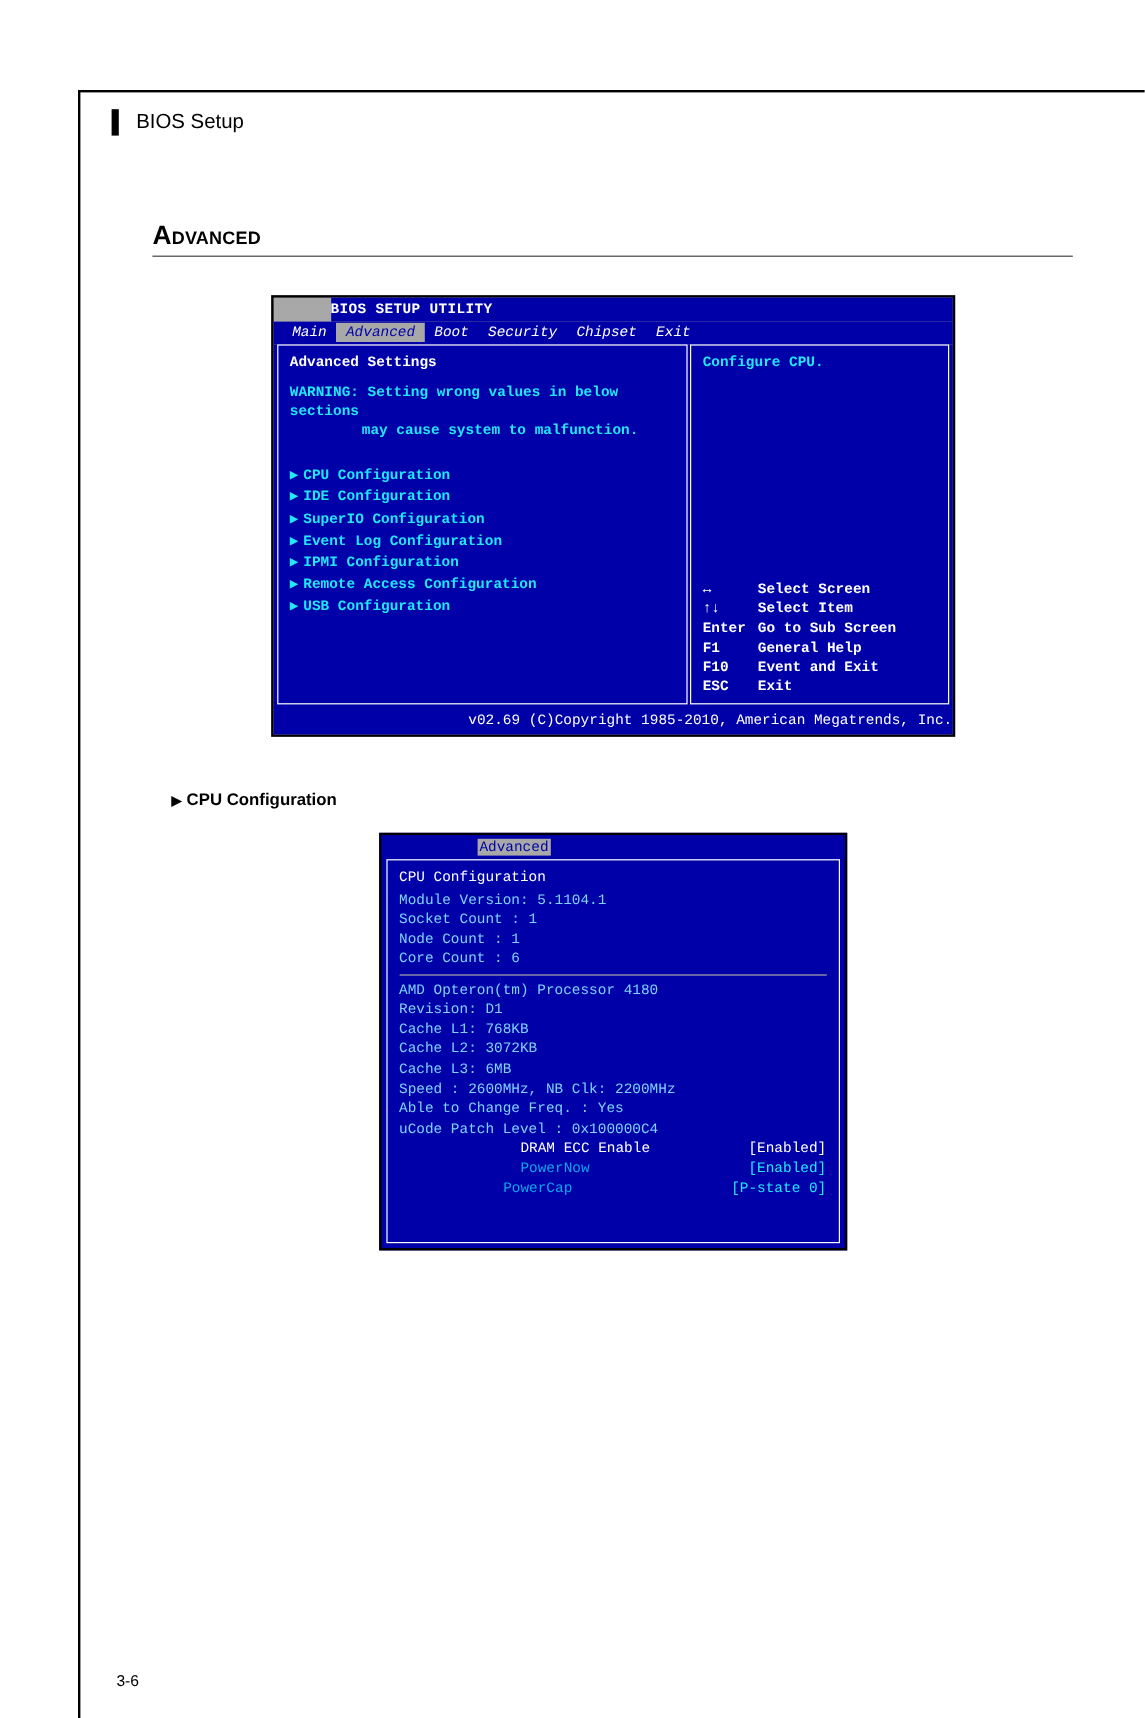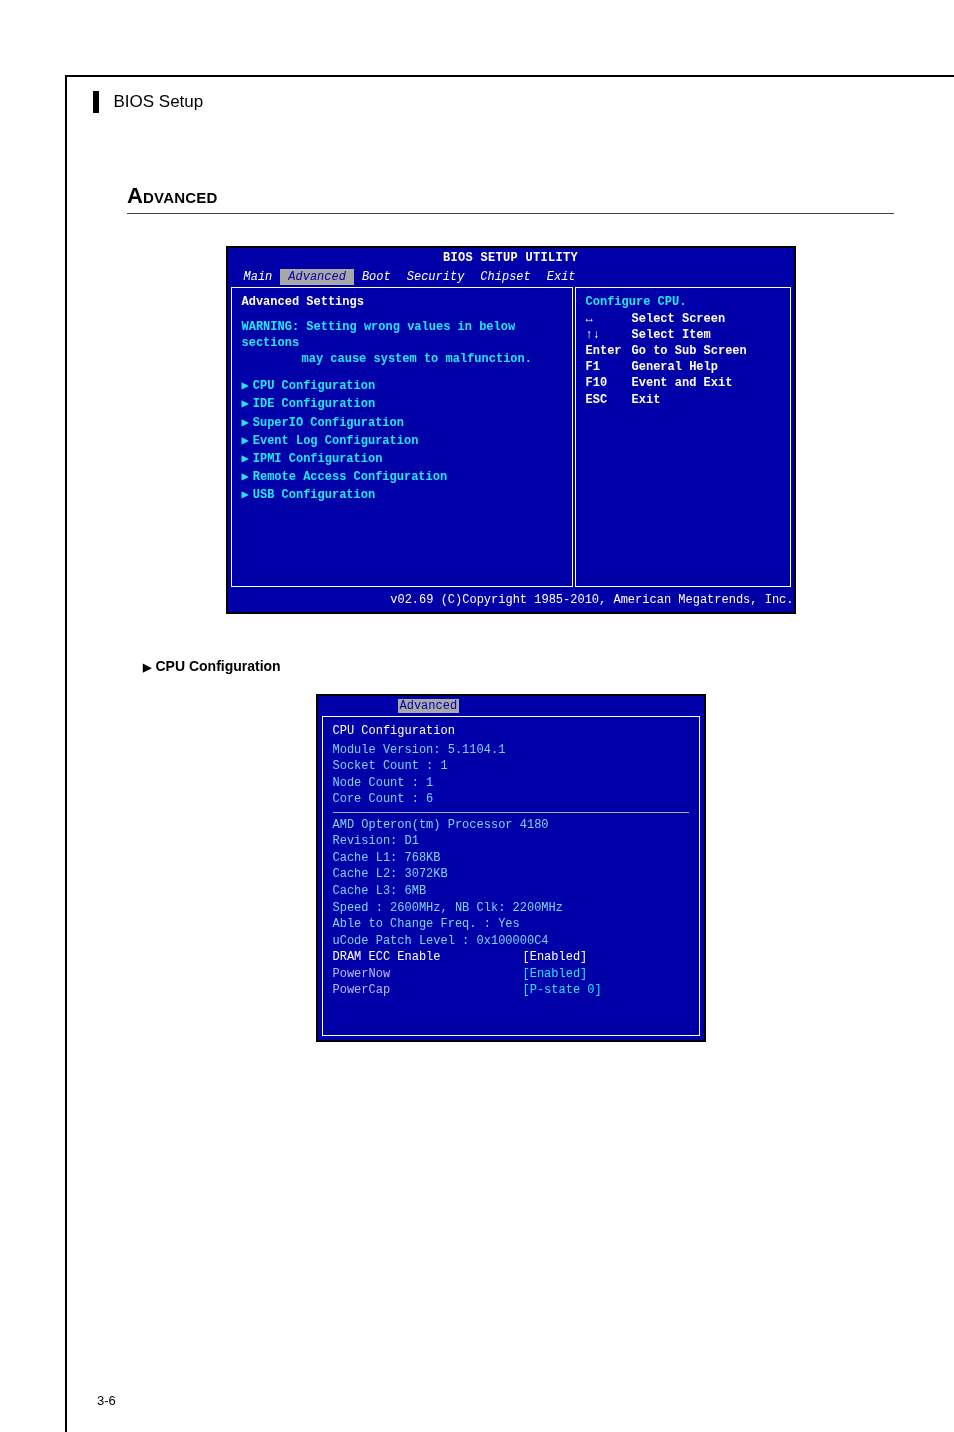--- a/index.html
+++ b/index.html
@@ -52,24 +52,24 @@
     background: #a8a8a8;
     font-family: "Courier New", monospace;
     font-size: 12px;
     color: #fff;
     line-height: 1.35;
     border: 2px solid #000;
   }
   .bios .titlebar {
     background: #0000a8;
     color: #fff;
-    text-align: center;
     font-weight: bold;
     padding: 2px 0;
     letter-spacing: 0.3px;
+    margin-left: 48px;
   }
   .bios .tabrow {
     background: #0000a8;
     color: #fff;
     padding: 1px 8px 2px 8px;
     display: flex;
   }
   .bios .tab {
     padding: 0 8px;
     font-style: italic;
@@ -91,30 +91,31 @@
   }
   .bios .pane.left {
     flex: 1.65;
     margin-right: 2px;
     min-height: 300px;
   }
   .bios .pane.right {
     flex: 1;
     display: flex;
     flex-direction: column;
+    justify-content: space-between;
     min-height: 300px;
   }
   .bios .heading {
     color: #fff;
     margin-bottom: 8px;
   }
   .bios .warning {
     color: #22e8ff;
     display: block;
-    margin-bottom: 10px;
+    margin-bottom: 20px;
   }
   .bios .navitem {
     color: #22e8ff;
     padding: 1px 0;
   }
   .bios .navitem .tri { color: #22e8ff; margin-right: 4px; }
   .bios .hint {
     color: #22e8ff;
   }
   .bios .keys {
@@ -165,26 +166,27 @@
     padding: 6px 10px 36px 10px;
   }
   .cpu .title { color: #fff; margin-bottom: 2px; }
   .cpu .line { color: #7dd3fc; }
   .cpu .sep {
     border-top: 1px solid #a8a8a8;
     margin: 4px 0 4px 0;
   }
   .cpu .opt {
     display: flex;
+    justify-content: flex-end;
   }
   .cpu .opt .label { flex: 0 0 190px; }
   .cpu .opt .val { }
   .cpu .opt.sel .label { color: #fff; }
   .cpu .opt.sel .val { color: #fff; }
-  .cpu .opt.blue .label { color: #c4b5fd; }
+  .cpu .opt.blue .label { color: #0ea5e9; }
   .cpu .opt.blue .val { color: #22e8ff; }
 
   .page-number {
     position: absolute;
     left: 30px;
     bottom: 24px;
     font-size: 13px;
     color: #000;
     margin-top: 28px;
   }

